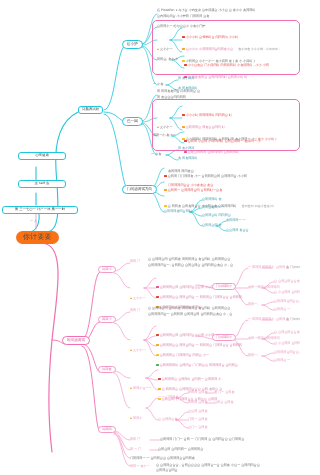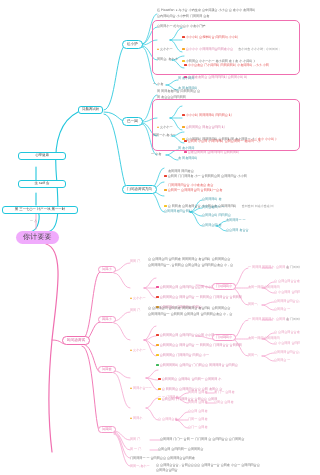--- a/index.html
+++ b/index.html
@@ -6,21 +6,21 @@
   html,body{margin:0;padding:0;background:#ffffff;}
   body{width:300px;height:475px;overflow:hidden;
        font-family:"DejaVu Sans","Liberation Sans",sans-serif;}
   #stage{position:relative;width:300px;height:475px;background:#fff;}
   #links{position:absolute;left:0;top:0;width:300px;height:475px;}
 
   .node{position:absolute;white-space:nowrap;line-height:1.05;
         -webkit-font-smoothing:none;}
 
   
-  .root{background:#f0abfc;border-radius:9px;padding:3px 7px;
+  .root{background:#f97316;border-radius:9px;padding:3px 7px;
         font-size:7px;color:#4a4a4a;letter-spacing:.2px;
         box-shadow:0 0 0 0 transparent;}
 
   
   .boxed{border:1px solid #22c6dc;border-radius:3px;background:#fff;
          padding:1px 3px;font-size:3.4px;color:#3a3a3a;}
   .boxed.wide{padding:1px 2px;}
   .pillC{border:1px solid #22c6dc;border-radius:7px;background:#fff;
          padding:1.5px 4px;font-size:3.6px;color:#3a3a3a;}
   .pillP{border:1px solid #f06fb0;border-radius:7px;background:#fff;

